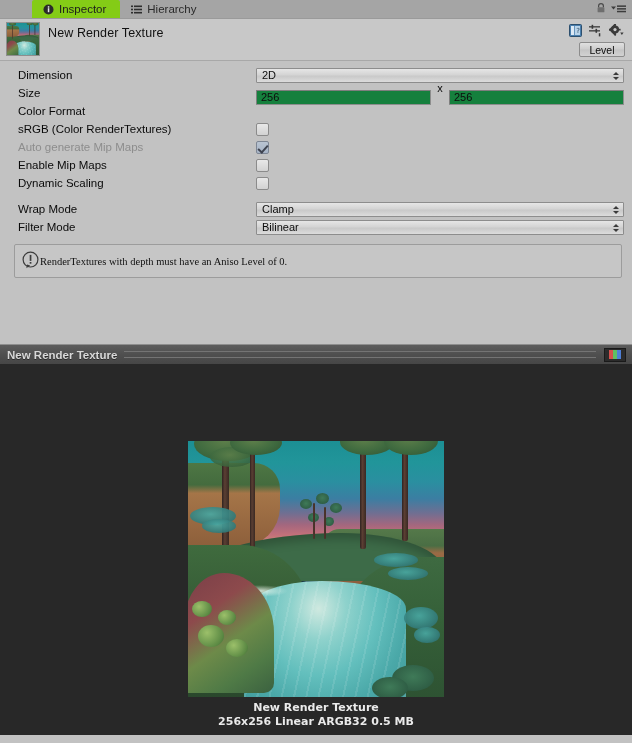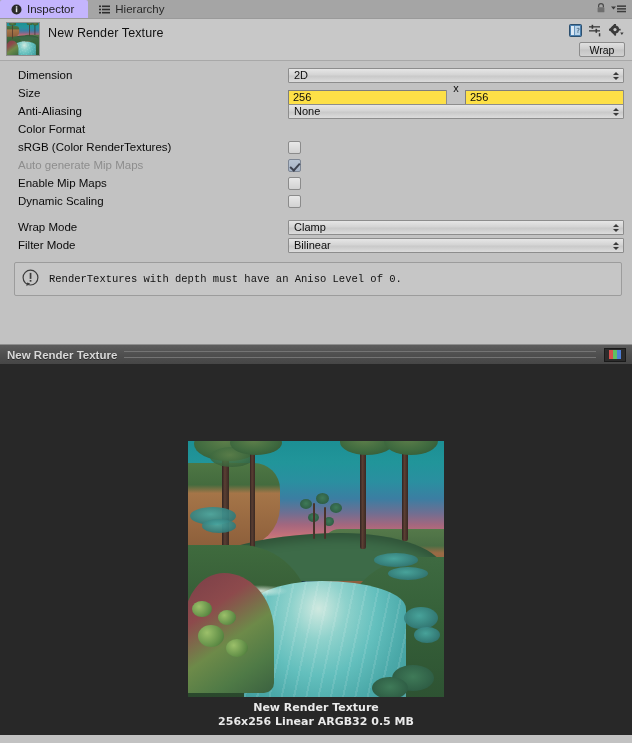--- a/index.html
+++ b/index.html
@@ -32,23 +32,24 @@
     display: flex;
     align-items: center;
     gap: 5px;
     padding: 0 14px 0 10px;
     font-size: 11.5px;
     color: #1d1d1d;
     box-sizing: border-box;
     position: relative;
   }
   .tab.active {
-    background: #c4b5fd;
+    background: #84cc16;
     border-top-left-radius: 2px;
     border-top-right-radius: 2px;
+    margin-left: 32px;
   }
   .tab.inactive {
     background: #a5a5a5;
     color: #2a2a2a;
   }
   .tab-icon { display: inline-flex; width: 12px; height: 12px; align-items:center; justify-content:center;}
   .tabbar-right {
     margin-left: auto;
     display: flex;
     align-items: center;
@@ -114,21 +115,20 @@
     height: 283px;
     box-sizing: border-box;
     position: relative;
   }
   .row {
     height: 18px;
     display: flex;
     align-items: center;
     padding-left: 18px;
     box-sizing: border-box;
-    gap: 32px;
   }
   .row .lbl {
     width: 238px;
     flex: 0 0 238px;
     font-size: 11.5px;
     color: #0a0a0a;
     white-space: nowrap;
   }
   .row.disabled .lbl { color: #8d8d8d; }
   .field { flex: 1; display: flex; align-items: flex-start; padding-right: 8px; }
@@ -162,21 +162,21 @@
   .arrows .up, .arrows .dn {
     width: 0; height: 0;
     border-left: 3px solid transparent;
     border-right: 3px solid transparent;
   }
   .arrows .up { border-bottom: 3px solid #3a3a3a; }
   .arrows .dn { border-top: 3px solid #3a3a3a; }
 
   .txtfield {
     height: 15px;
-    background: #fde047;
+    background: #15803d;
     border: 1px solid #8d8d8d;
     border-top-color: #7e7e7e;
     border-left-color: #7e7e7e;
     border-radius: 1px;
     box-sizing: border-box;
     font-size: 11px;
     color: #0d0d0d;
     padding-left: 4px;
     line-height: 13px;
     margin-top: 8px;
@@ -249,22 +249,22 @@
     border: 1px solid #9c9c9c;
     border-radius: 2px;
     display: flex;
     align-items: center;
     padding: 5px 6px;
     box-sizing: border-box;
   }
   .helpbox .msg {
     font-size: 10.5px;
     color: #101010;
-    margin-left: 9px;
-    font-family: Liberation Mono, monospace;
+    margin-left: 0;
+    font-family: Liberation Serif, serif;
   }
 
   
   .preview-header {
     height: 20px;
     background: linear-gradient(to bottom,#5d5d5d 0%,#4f4f4f 50%,#464646 100%);
     border-top: 1px solid #8e8e8e;
     display: flex;
     align-items: center;
     position: relative;
@@ -509,21 +509,21 @@
           <rect x="0.4" y="4.8" width="11.2" height="1.7"></rect>
           <rect x="1.6" y="1.2" width="1.7" height="9" transform="rotate(-45 6 5.6)"></rect>
           <rect x="1.6" y="1.2" width="1.7" height="9" transform="rotate(45 6 5.6)"></rect>
         </g>
         <circle cx="6" cy="5.6" r="1.6" fill="#c8c8c8"></circle>
         <path d="M11.2 8.4 L14.6 8.4 L12.9 11 Z" fill="#3b3b3b"></path>
       </svg>
     </span>
   </div>
 
-  <div class="btn-open">Wrap</div>
+  <div class="btn-open">Level</div>
 </div>
 
 <div class="props">
 
   <div class="row">
     <div class="lbl">Dimension</div>
     <div class="field">
       <div class="popup">
         <span>2D</span>
         <span class="arrows">
@@ -536,32 +536,20 @@
 
   <div class="row">
     <div class="lbl">Size</div>
     <div class="field">
       <div class="txtfield size-a">256</div>
       <div class="xsep">x</div>
       <div class="txtfield size-b">256</div>
     </div>
   </div>
 
-  <div class="row">
-    <div class="lbl">Anti-Aliasing</div>
-    <div class="field">
-      <div class="popup">
-        <span>None</span>
-        <span class="arrows">
-            <i class="up"></i>
-            <i class="dn"></i>
-          </span>
-      </div>
-    </div>
-  </div>
 
   <div class="row">
     <div class="lbl">Color Format</div>
   </div>
 
 
   <div class="row">
     <div class="lbl">sRGB (Color RenderTextures)</div>
     <div class="field">
       <div class="chk"></div>

